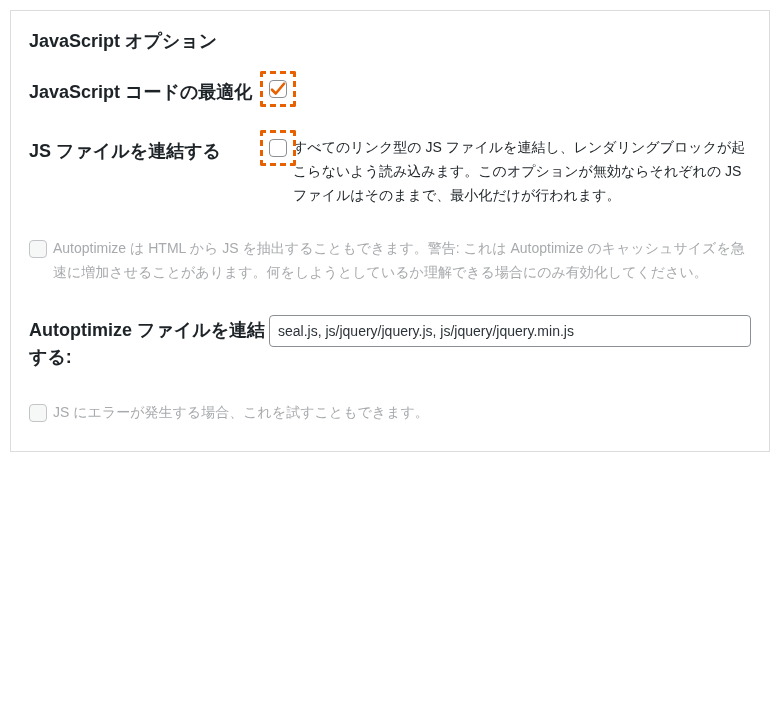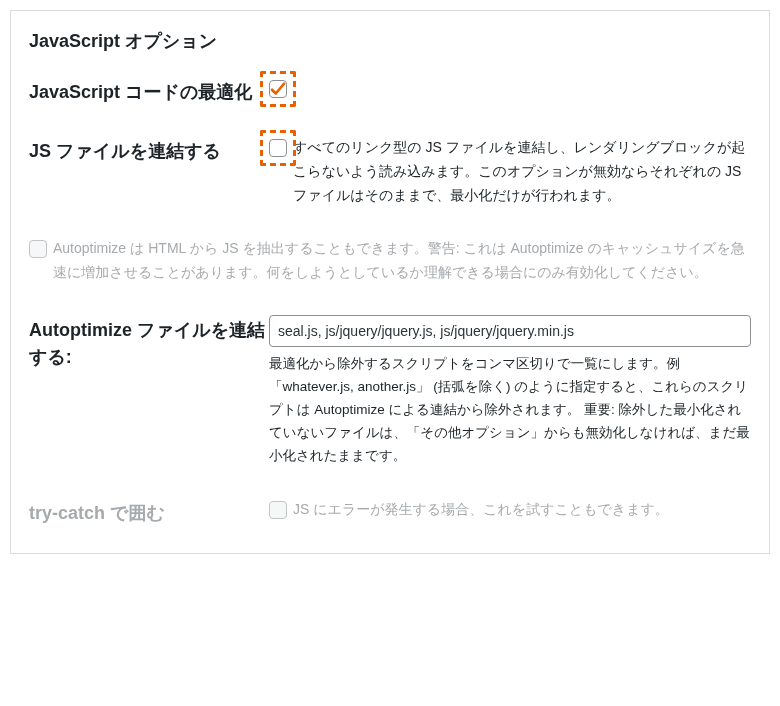--- a/index.html
+++ b/index.html
@@ -156,26 +156,24 @@
         <span class="desc">Autoptimize は HTML から JS を抽出することもできます。警告: これは Autoptimize のキャッシュサイズを急速に増加させることがあります。何をしようとしているか理解できる場合にのみ有効化してください。</span>
       </div>
     </div>
   </div>
 
 
   <div class="row">
     <div class="label-col">Autoptimize ファイルを連結する:</div>
     <div class="field-col field-block">
       <input type="text" class="text-input" value="seal.js, js/jquery/jquery.js, js/jquery/jquery.min.js" style="">
-      <span class="desc-below">最適化から除外するスクリプトをコンマ区切りで一覧にします。例「whatever.js, another.js」 (括弧を除く) のように指定すると、これらのスクリプトは Autoptimize による連結から除外されます。  重要: 除外した最小化されていないファイルは、「その他オプション」からも無効化しなければ、まだ最小化されたままです。</span>
     </div>
   </div>
 
   <div class="row disabled" style="margin-bottom:6px;">
-    <div class="label-col">try-catch で囲む</div>
     <div class="field-col">
       <div class="check-line">
         <span class="cb-wrap">
           <span class="cb-box disabled-box"></span>
         </span>
         <span class="desc">JS にエラーが発生する場合、これを試すこともできます。</span>
       </div>
     </div>
   </div>
 

